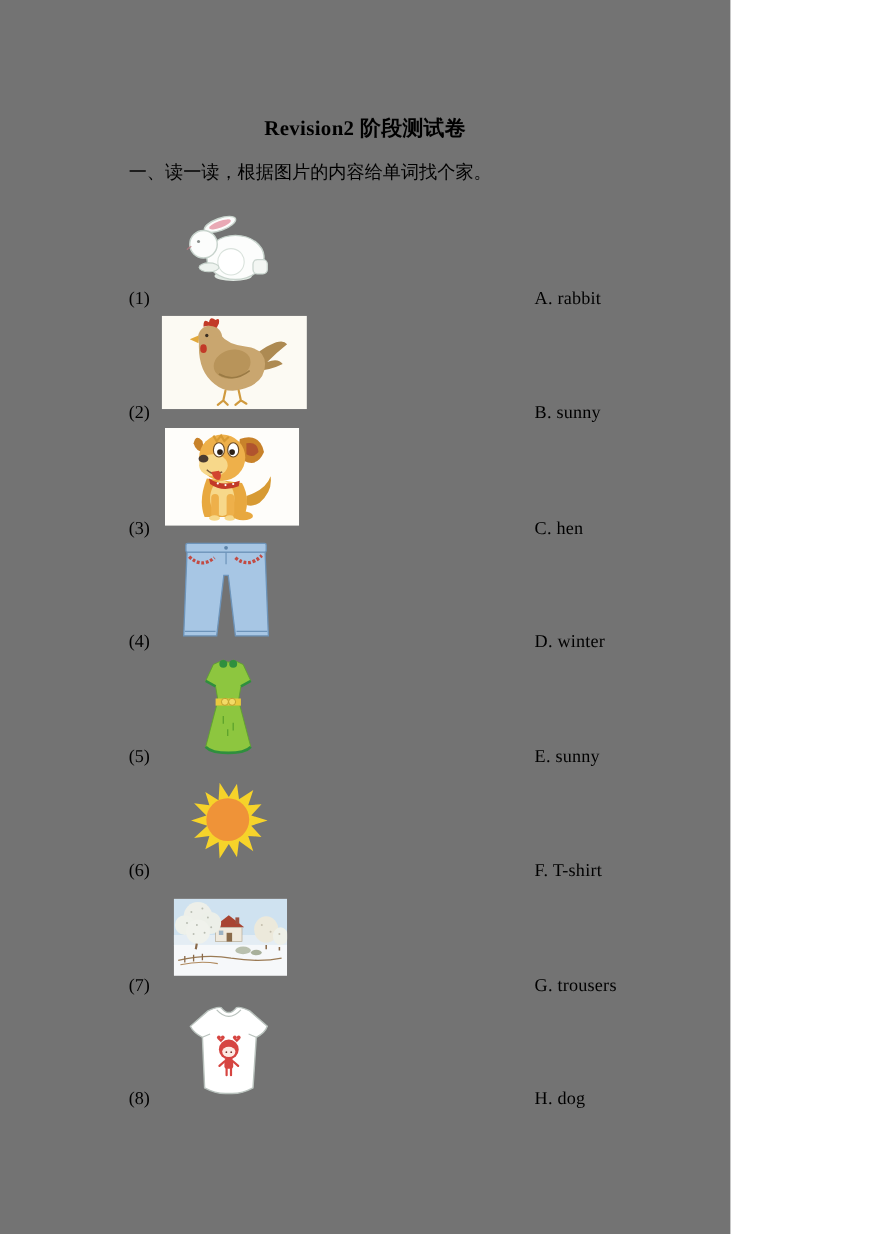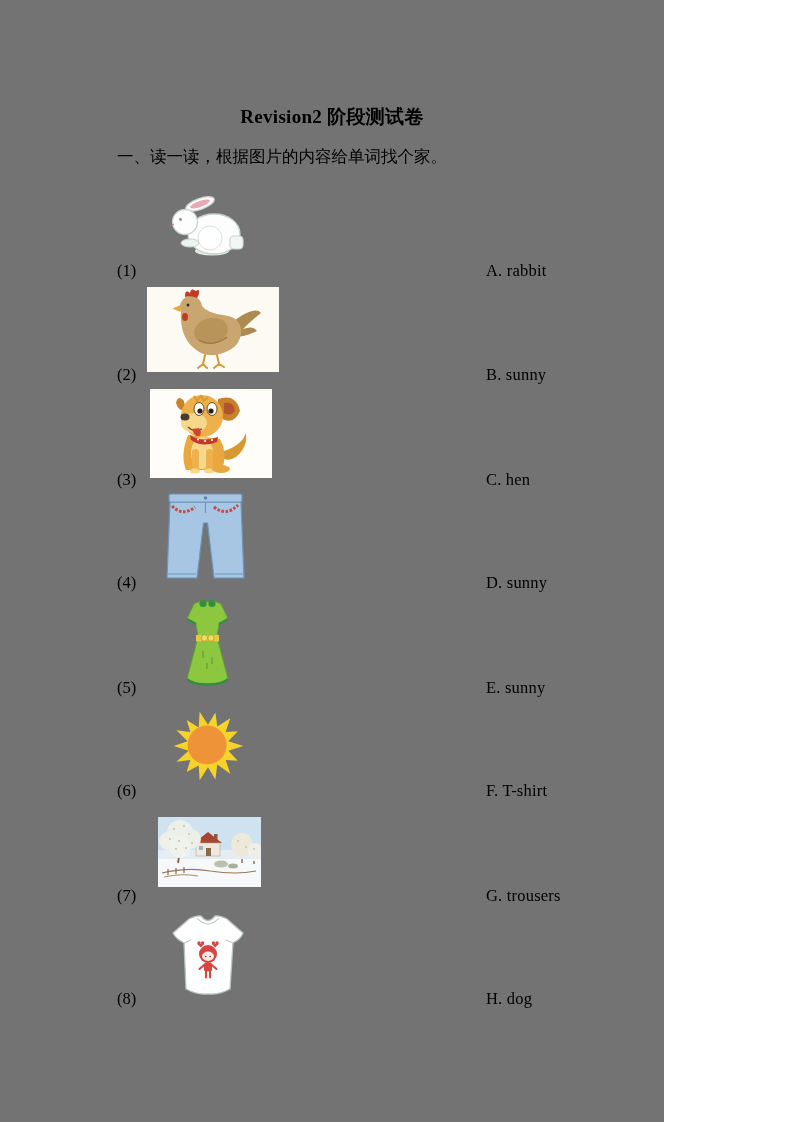--- a/index.html
+++ b/index.html
@@ -113,21 +113,21 @@
         <path d="M4 11 L1 87 H31 L37.5 32 H41.5 L48 87 H78 L75 11 Z" fill="#a7c6e4" stroke="#6d94ba" stroke-width="1.2"></path>
         <rect x="3" y="3" width="73" height="8" rx="1.5" fill="#a7c6e4" stroke="#6d94ba" stroke-width="1.2"></rect>
         <circle cx="39.5" cy="7" r="1.7" fill="#5d83a8"></circle>
         <path d="M39.5 11 v11" stroke="#6d94ba" stroke-width="1.1" fill="none"></path>
         <path d="M6 15 Q17 26 29 16" stroke="#c24a42" stroke-width="3" stroke-dasharray="2.6 1.6" fill="none"></path>
         <path d="M48 16 Q60 26 72 14" stroke="#c24a42" stroke-width="3" stroke-dasharray="2.6 1.6" fill="none"></path>
         <path d="M2 83 h28 M49 83 h28" stroke="#6d94ba" stroke-width="1" fill="none"></path>
       </svg>
     </div>
     <div class="num" style="top:573px">(4)</div>
-    <div class="opt" style="top:573px">D. sunny</div>
+    <div class="opt" style="top:573px">D. winter</div>
   </div>
 
   <div>
     <div class="pic" style="left:179px;top:599px;width:57px;height:87px">
       <svg viewBox="0 0 57 87" xmlns="http://www.w3.org/2000/svg">
         <path d="M15 5 L24 1 Q28.5 5 33 1 L42 5 L49 20 L40 25 L38 37 L19 37 L17 25 L8 20 Z" fill="#8dc63f" stroke="#5da32c" stroke-width="0.8"></path>
         <path d="M8 20 L17 25 M49 20 L40 25" stroke="#2f8f3e" stroke-width="2.2"></path>
         <circle cx="24" cy="4.5" r="3.6" fill="#2f8f3e"></circle>
         <circle cx="33" cy="4.5" r="3.6" fill="#2f8f3e"></circle>
         <path d="M18 42 L8 80 Q13 85.5 28.5 85.5 Q44 85.5 49 80 L39 42 Z" fill="#8dc63f" stroke="#5da32c" stroke-width="0.8"></path>

